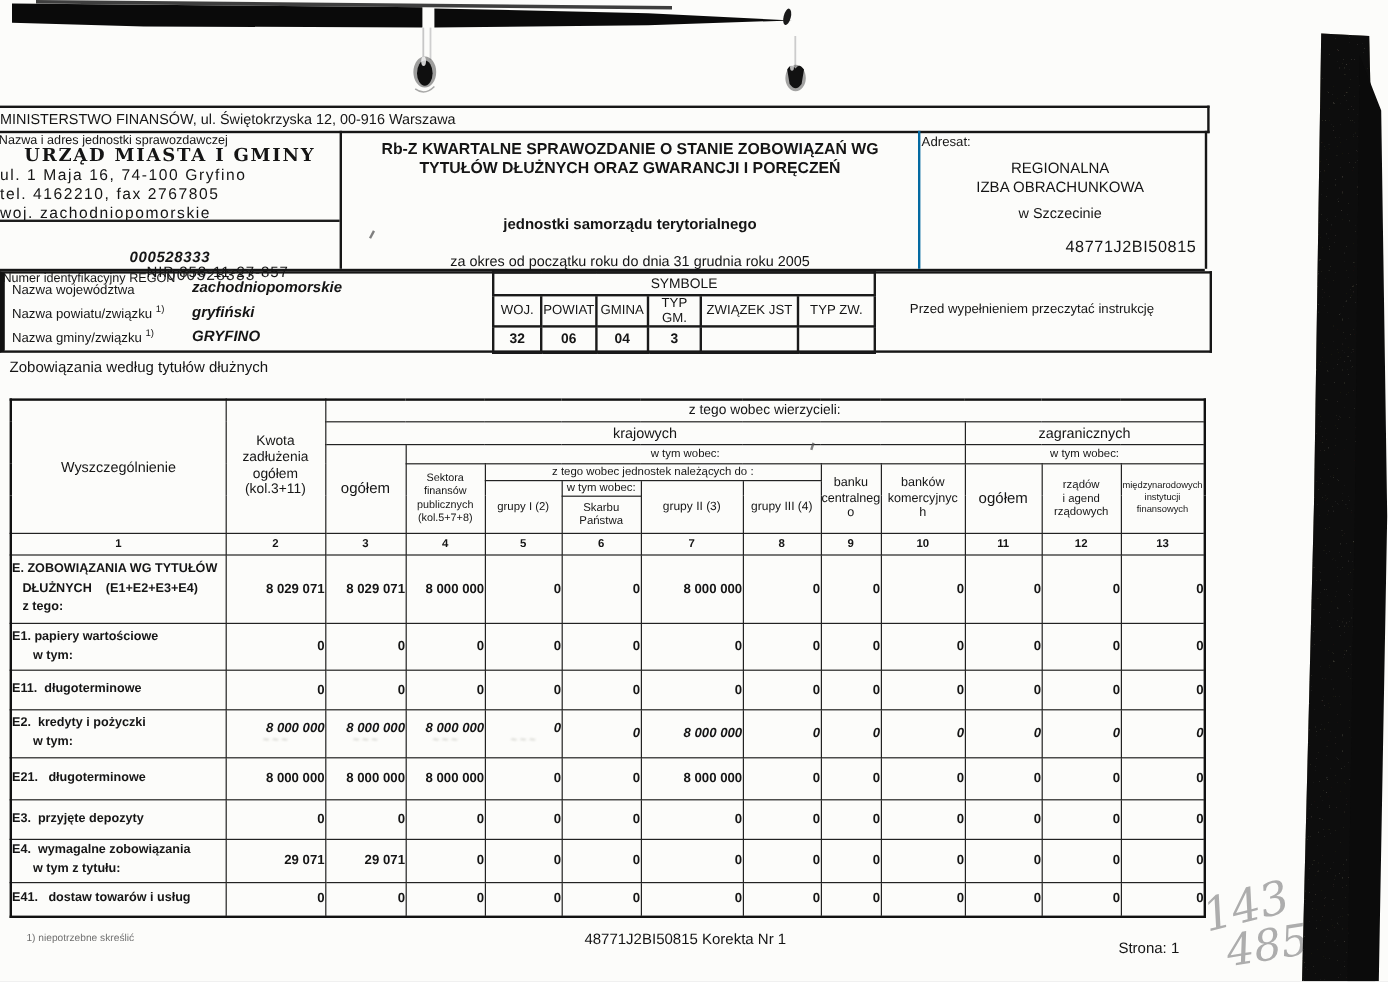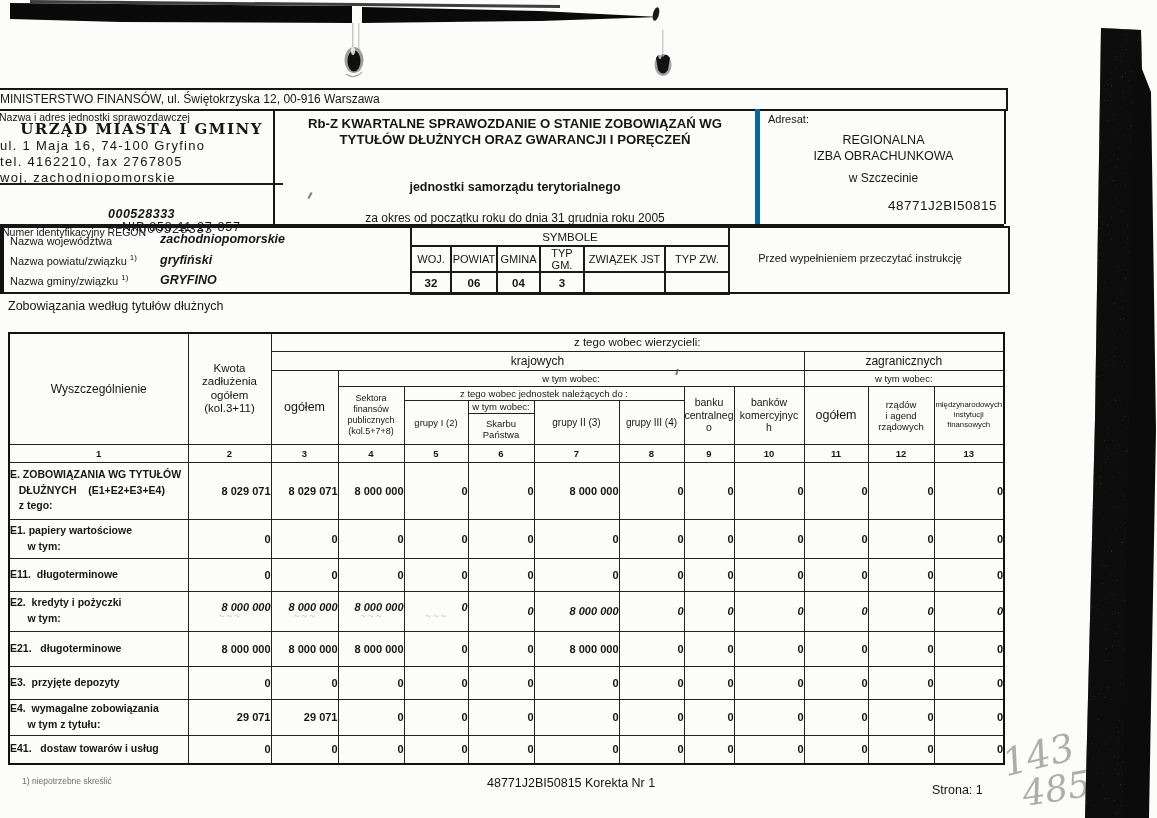--- a/index.html
+++ b/index.html
@@ -14,21 +14,21 @@
   .unitbox{position:absolute;left:0;top:0;width:283px;height:92px;}
   .unit-label{position:absolute;left:2px;top:2px;font-size:10.5px;text-indent:-3px;}
   .unit-name{position:absolute;left:0;top:11px;width:100%;text-align:center;font-family:"DejaVu Serif",serif;
              font-weight:bold;font-size:15px;letter-spacing:1.5px;white-space:nowrap;}
   .unit-line{position:absolute;left:0;width:100%;font-size:13px;letter-spacing:1.3px;white-space:nowrap;}
   .unit-div{position:absolute;left:0;top:74px;width:100%;border-top:2px solid #1d1d1d;}
   .regon-line{position:absolute;left:2px;top:77px;font-size:10.5px;white-space:nowrap;margin-top:40px;}
   .regon-overlap{position:absolute;left:137px;top:-5px;font-size:13px;letter-spacing:1px;color:#222;}
   .nip-line{position:absolute;left:122px;top:87px;font-size:12.5px;letter-spacing:.8px;margin-top:24px;}
   .regon-bold{position:absolute;left:108px;top:98px;font-size:12.5px;font-weight:bold;font-style:italic;letter-spacing:.5px;}
-  .titlebox{position:absolute;left:273px;top:0;width:480px;height:115px;border-left:2px solid #161616;border-right:5px solid #0369a1;text-align:center;}
+  .titlebox{position:absolute;left:283px;top:0;width:480px;height:115px;border-left:2px solid #161616;border-right:2px solid #0369a1;text-align:center;}
   .rtitle{position:absolute;left:0;top:7px;width:100%;font-weight:bold;font-size:13.2px;line-height:16px;white-space:pre-line;}
   .rsub{position:absolute;left:0;top:71px;width:100%;font-weight:bold;font-size:12.5px;}
   .rperiod{position:absolute;left:0;top:102px;width:100%;font-size:12px;}
   .adrbox{position:absolute;left:763px;top:0;width:241px;height:115px;border-right:2px solid #161616;}
   .adr-label{position:absolute;left:5px;top:4px;font-size:11px;}
   .adr-l1{position:absolute;left:0;top:23px;width:100%;text-align:center;font-size:12.5px;line-height:16px;white-space:pre-line;}
   .adr-l3{position:absolute;left:0;top:62px;width:100%;text-align:center;font-size:12px;}
   .adr-code{position:absolute;right:7px;top:89px;font-size:13.5px;letter-spacing:.5px;}
   
   .regionstrip{left:0;top:226px;width:1004px;height:64px;border-top:2px solid #161616;border-bottom:2px solid #161616;

